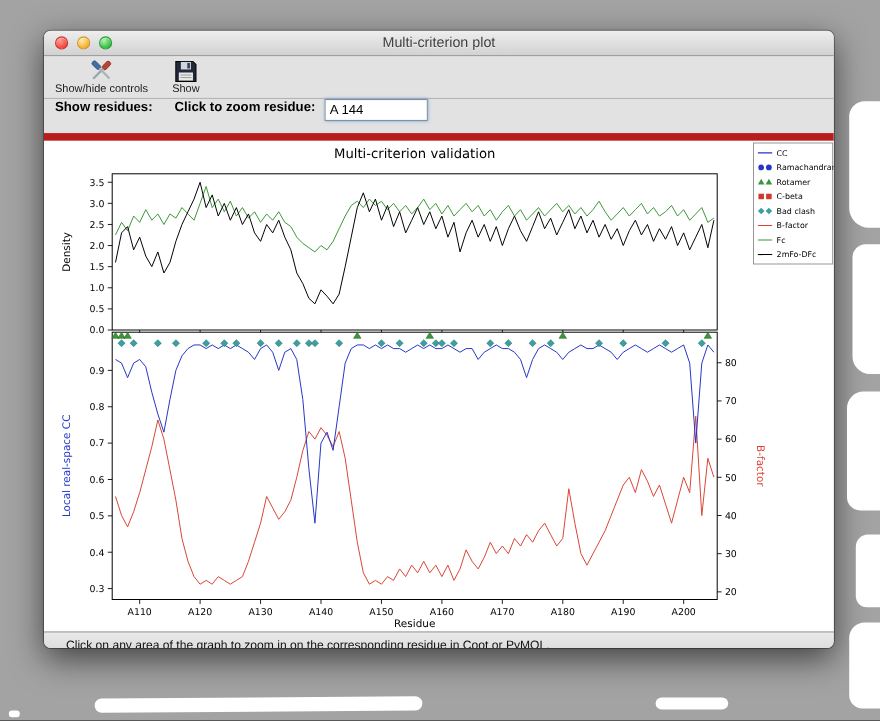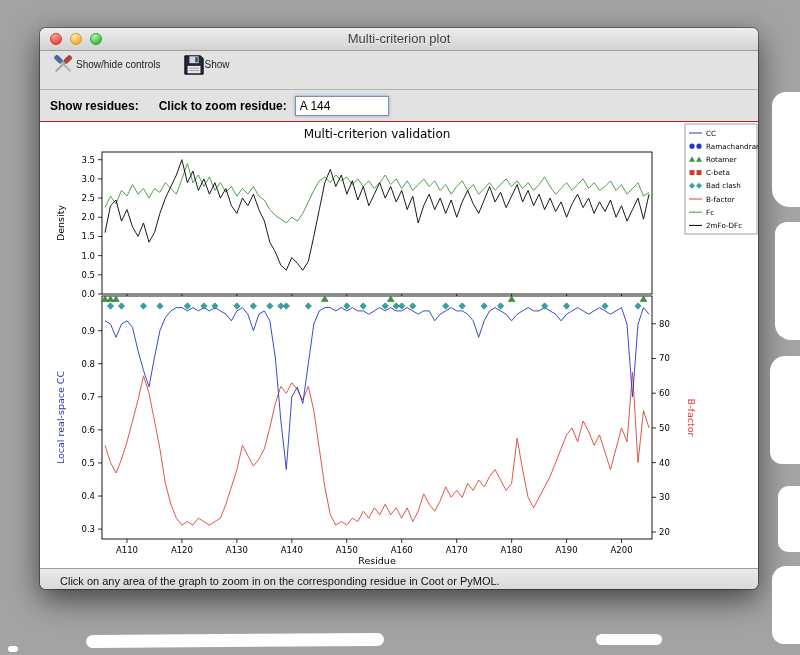--- a/index.html
+++ b/index.html
@@ -10,25 +10,25 @@
   .titlebar{height:22px;background:linear-gradient(#eeeeee,#d2d2d2);border-bottom:1px solid #9f9f9f;position:relative;}
   .title{position:absolute;left:0;right:0;top:0;line-height:22px;text-align:center;font-size:13px;color:#3d3d3d;
          text-shadow:0 1px 0 rgba(255,255,255,.6);}
   .lights{position:absolute;left:10px;top:5px;display:flex;gap:8px;}
   .light{width:12px;height:12px;border-radius:50%;display:inline-block;box-shadow:inset 0 1px 1px rgba(255,255,255,.5);}
   .light.red{background:radial-gradient(circle at 35% 30%,#ff9d96,#f4534a 60%,#d9362e);border:1px solid #c9382f;box-sizing:border-box;}
   .light.yellow{background:radial-gradient(circle at 35% 30%,#ffe9a8,#f7b73d 60%,#dd9c22);border:1px solid #cf9a2e;box-sizing:border-box;}
   .light.green{background:radial-gradient(circle at 35% 30%,#b6f0ae,#43c64e 60%,#2aa338);border:1px solid #2f9e3c;box-sizing:border-box;}
   .toolbar{height:36px;background:#e2e2e2;display:flex;align-items:flex-start;gap:22px;padding:2px 10px 0;
            border-bottom:1px solid #b4b4b4;}
-  .tool{display:flex;flex-direction:row;align-items:center;cursor:default;}
+  .tool{display:flex;flex-direction:column;align-items:center;cursor:default;}
   .tool-icon{height:23px;display:flex;align-items:center;}
   .tool-label{font-size:10px;color:#1c1c1c;margin-top:0px;white-space:nowrap;}
-  .controls{height:31px;background:#e2e2e2;display:flex;align-items:center;gap:8px;padding:0 10px;
-            border-bottom:1px solid #b91c1c;}
+  .controls{height:31px;background:#e2e2e2;display:flex;align-items:flex-start;gap:8px;padding:0 10px;
+            border-bottom:7px solid #b91c1c;}
   .ctl-label{font-size:12px;font-weight:bold;color:#000;white-space:nowrap;}
   .ctl-label.zoom{margin-left:12px;}
   .select{display:inline-flex;align-items:center;height:20px;border:1px solid #979797;border-radius:4px;
           background:linear-gradient(#ffffff,#d9d9d9);box-shadow:0 1px 0 rgba(255,255,255,.7);overflow:hidden;}
   .select-value{font-size:12px;padding:0 8px;color:#000;white-space:nowrap;}
   .select-stepper{width:15px;align-self:stretch;border-left:1px solid #a8a8a8;display:flex;flex-direction:column;
                   align-items:center;justify-content:center;gap:2px;background:linear-gradient(#fbfbfb,#cfcfcf);}
   .select-stepper i{display:block;width:0;height:0;border-left:3.5px solid transparent;border-right:3.5px solid transparent;}
   .select-stepper i.up{border-bottom:4px solid #333;}
   .select-stepper i.dn{border-top:4px solid #333;}

